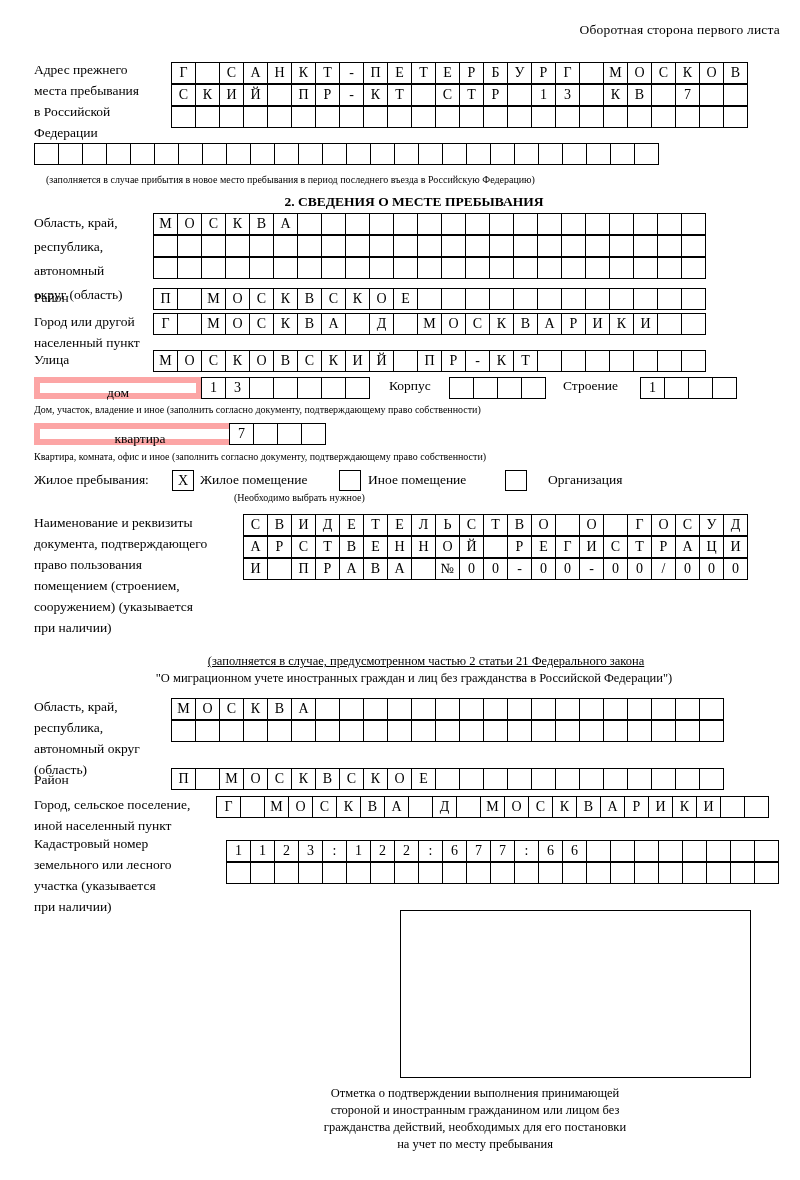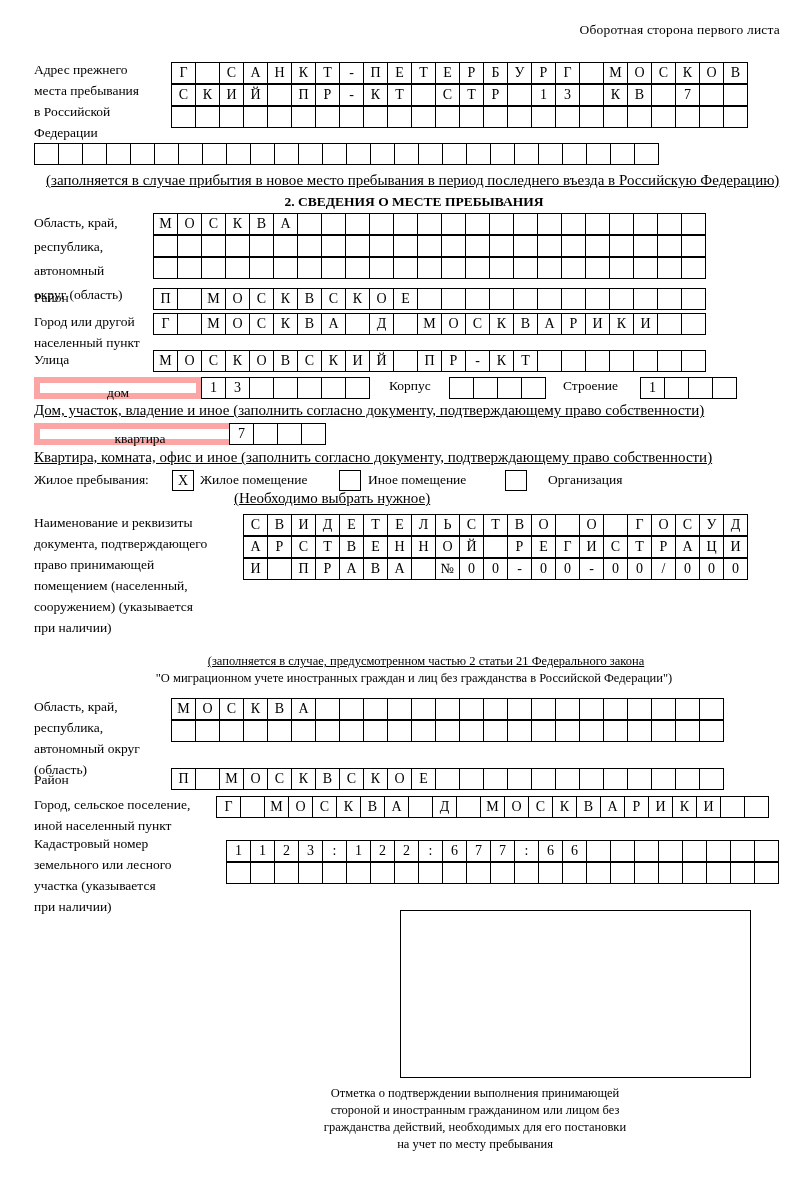--- a/index.html
+++ b/index.html
@@ -45,23 +45,22 @@
     border:6px solid #fca5a5;
     box-sizing:border-box;
     height:22px;
     font-size:13.5px;
     line-height:20px;
     text-align:center;
   }
 
   .note{
     position:absolute;
-    font-size:15px;
+    font-size:10px;
     line-height:16px;
-    text-decoration:underline;
   }
 
   .sec-title{
     position:absolute;
     width:100%;
     text-align:center;
     font-weight:bold;
     font-size:13.5px;
   }
 
@@ -413,22 +412,22 @@
   <div class="chk" style="left:172px;top:470px;">X</div>
   <div class="lbl" style="left:200px;top:470px;">Жилое помещение</div>
   <div class="chk" style="left:339px;top:470px;"></div>
   <div class="lbl" style="left:368px;top:470px;text-align:right;">Иное помещение</div>
   <div class="chk" style="left:505px;top:470px;"></div>
   <div class="lbl" style="left:548px;top:470px;">Организация</div>
   <div class="note" style="left:234px;top:490px;">(Необходимо выбрать нужное)</div>
 
   <div class="lbl" style="left:34px;top:513px;">Наименование и реквизиты</div>
   <div class="lbl" style="left:34px;top:534px;">документа, подтверждающего</div>
-  <div class="lbl" style="left:34px;top:555px;">право принимающей</div>
-  <div class="lbl" style="left:34px;top:576px;">помещением (населенный,</div>
+  <div class="lbl" style="left:34px;top:555px;">право пользования</div>
+  <div class="lbl" style="left:34px;top:576px;">помещением (строением,</div>
   <div class="lbl" style="left:34px;top:597px;">сооружением) (указывается</div>
   <div class="lbl" style="left:34px;top:618px;">при наличии)</div>
 
   <div class="row" id="s2-doc-0" style="left:243px;top:514px;">
       <div class="cell">С</div>
       <div class="cell">В</div>
       <div class="cell">И</div>
       <div class="cell">Д</div>
       <div class="cell">Е</div>
       <div class="cell">Т</div>

